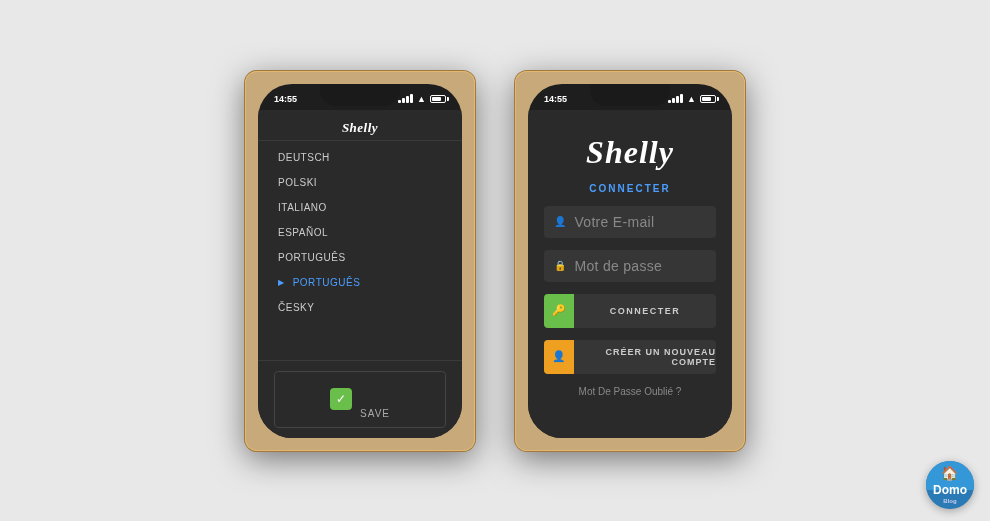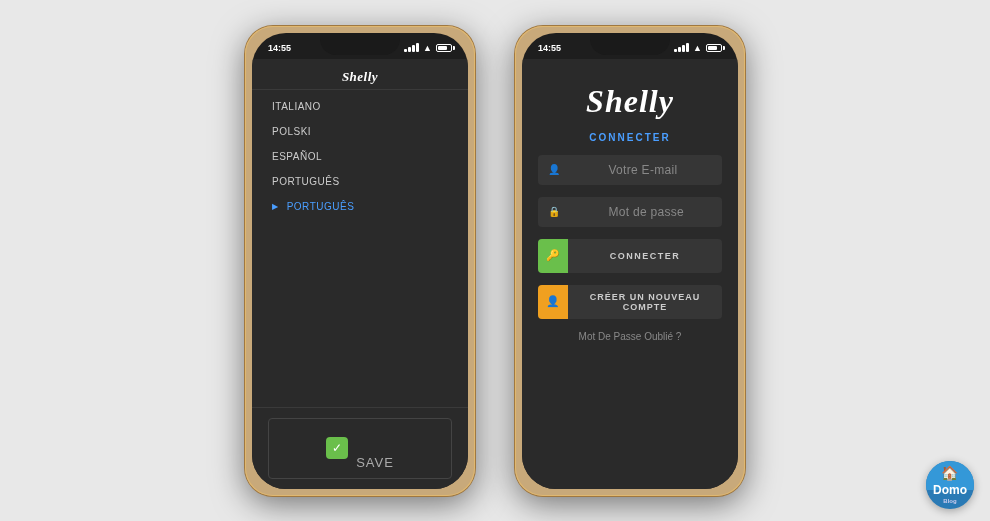--- a/index.html
+++ b/index.html
@@ -22,24 +22,24 @@
       width: 100%;
       height: 100%;
       background: #e8e8e8;
       padding: 20px 60px;
       position: relative;
     }
 
     
     .phone-frame {
       width: 230px;
-      height: 470px;
-      border-radius: 28px;
+      height: 380px;
+      border-radius: 12px;
       background: #c8a97a;
-      padding: 7px;
+      padding: 13px;
       box-shadow:
         0 0 0 1px #a07840,
         0 8px 32px rgba(0,0,0,0.5),
         inset 0 0 0 1px #e0b870;
       position: relative;
     }
 
     .phone-inner {
       width: 100%;
       height: 100%;
@@ -205,21 +205,21 @@
       border-radius: 4px;
       display: flex;
       align-items: center;
       justify-content: center;
       color: #fff;
       font-size: 12px;
     }
 
     .save-label {
       color: #aaa;
-      font-size: 13px;
+      font-size: 10px;
       letter-spacing: 1px;
       margin-top: 28px;
     }
 
     
     .login-screen {
       background: #2a2a2a;
       flex: 1;
       display: flex;
       flex-direction: column;
@@ -258,23 +258,22 @@
       gap: 8px;
     }
 
     .input-icon {
       color: #888;
       font-size: 10px;
     }
 
     .input-text {
       color: #888;
-      font-size: 12px;
+      font-size: 14px;
       letter-spacing: 0.3px;
-      margin-left: 40px;
     }
 
     .connect-btn {
       width: 100%;
       background: #363636;
       border-radius: 4px;
       display: flex;
       align-items: center;
       overflow: hidden;
     }
@@ -316,21 +315,21 @@
       display: flex;
       align-items: center;
       justify-content: center;
       color: #fff;
       font-size: 11px;
       flex-shrink: 0;
     }
 
     .create-text {
       flex: 1;
-      text-align: center;
+      text-align: right;
       color: #ccc;
       font-size: 9px;
       letter-spacing: 1px;
       font-weight: 600;
     }
 
     .forgot-text {
       color: #888;
       font-size: 10px;
     }
@@ -414,34 +413,40 @@
       </div>
 
       <div class="screen">
 
         <div class="lang-header">
           <span class="lang-title">Shelly</span>
         </div>
 
         <div class="lang-list">
           <div class="lang-item">
-            <span>ITALIANO</span>
+            <span>DEUTSCH</span>
           </div>
           <div class="lang-item">
             <span>POLSKI</span>
+          </div>
+          <div class="lang-item">
+            <span>ITALIANO</span>
           </div>
           <div class="lang-item">
             <span>ESPAÑOL</span>
           </div>
           <div class="lang-item">
             <span>PORTUGUÊS</span>
           </div>
           <div class="lang-item active">
             <span class="lang-arrow">▶</span>
             <span>PORTUGUÊS</span>
+          </div>
+          <div class="lang-item">
+            <span>ČESKY</span>
           </div>
         </div>
 
         <div class="save-bar">
           <div class="save-btn">
             <div class="save-check">✓</div>
             <span class="save-label">SAVE</span>
           </div>
         </div>
       </div>

